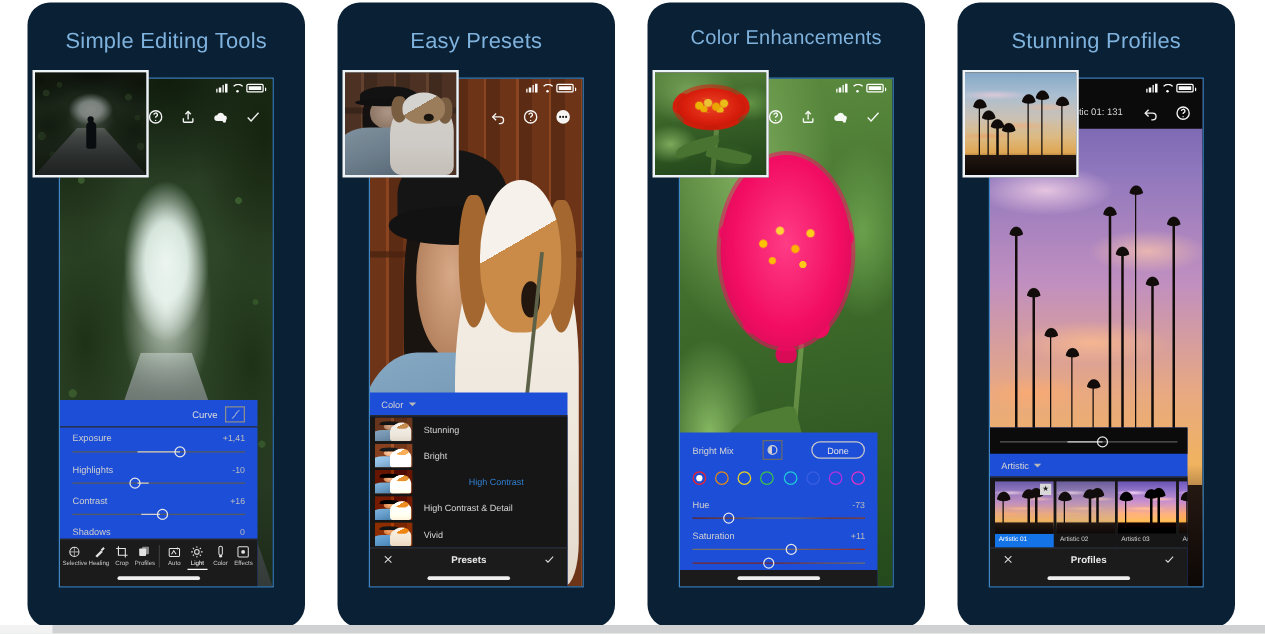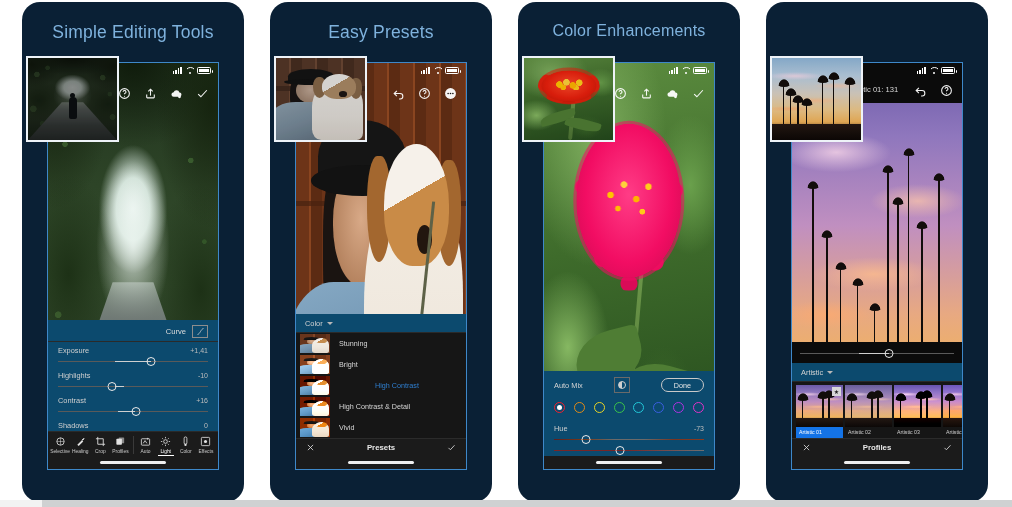--- a/index.html
+++ b/index.html
@@ -73,21 +73,21 @@
     font-size:7.6px; z-index:6; white-space:nowrap; }
 
   
   .inset {
     position:absolute; left:4px; top:54px; width:93px; height:86px;
     border:2px solid #eef3f8; z-index:9; overflow:hidden; background:#111;
   }
   .inset .photo { filter: brightness(.92); }
 
   
-  .panel { position:absolute; left:0; right:0; bottom:0; background:#0c4a6e; z-index:5; }
+  .panel { position:absolute; left:0; right:12px; bottom:0; background:#1d4ed8; z-index:5; }
   .home-ind { height:13px; display:flex; align-items:center; justify-content:center; background:#1b1b1b;}
   .home-ind::after{content:"";width:66px;height:2.5px;background:#efefef;border-radius:2px;}
 
   
   .srow { padding:0 10px; }
   .slabel { display:flex; justify-content:space-between; align-items:baseline;
     color:#cfcfcf; font-size:7.4px; padding:4px 0 1px; }
   .slabel .val { color:#bdbdbd; font-size:7px; }
   .track { position:relative; height:11px; }
   .track .bar { position:absolute; top:5px; left:0; right:0; height:1px; background:#5a5a5a; }
@@ -725,21 +725,21 @@
           </span>
         <span class="tb-ico">
             <svg viewBox="0 0 24 24" fill="none" stroke="currentColor" stroke-width="2">
               <path d="M4 13l5 5L20 6"></path>
             </svg>
           </span>
       </div>
 
       <div class="panel">
         <div class="cmix-head">
-          <span class="t">Auto Mix</span>
+          <span class="t">Bright Mix</span>
           <span class="cmix-btn">
               <i></i>
             </span>
           <span class="done">Done</span>
         </div>
         <div class="swatches">
           <span class="sw on" style="border-color:#f0222c"></span>
           <span class="sw" style="border-color:#e08a18"></span>
           <span class="sw" style="border-color:#e8d327"></span>
           <span class="sw" style="border-color:#3bc24a"></span>
@@ -749,20 +749,30 @@
           <span class="sw" style="border-color:#e033c8"></span>
         </div>
         <div class="srow">
           <div class="slabel">
               <span>Hue</span>
               <span class="val">-73</span>
             </div>
           <div class="track rainbow">
               <div class="bar"></div>
               <div class="knob" style="left:21%"></div>
+            </div>
+        </div>
+        <div class="srow">
+          <div class="slabel">
+              <span>Saturation</span>
+              <span class="val">+11</span>
+            </div>
+          <div class="track red">
+              <div class="bar"></div>
+              <div class="knob" style="left:57%"></div>
             </div>
         </div>
         <div class="srow">
           <div class="track red2">
               <div class="bar"></div>
               <div class="knob" style="left:44%"></div>
             </div>
         </div>
         <div class="home-ind"></div>
       </div>
@@ -779,20 +789,21 @@
             <div class="bloom"></div>
             <div class="center"></div>
           </div>
         </div>
     </div>
   </div>
 
   <div class="card-gap"></div>
 
   <div class="card">
+    <div class="headline">Stunning Profiles</div>
 
     <div class="phone">
       <div class="photo">
         <div class="sc sc-palm">
           <div class="clouds"></div>
           <div class="tr t1"></div>
             <div class="tr t2"></div>
             <div class="tr t3"></div>
           <div class="tr t4"></div>
             <div class="tr t10"></div>

